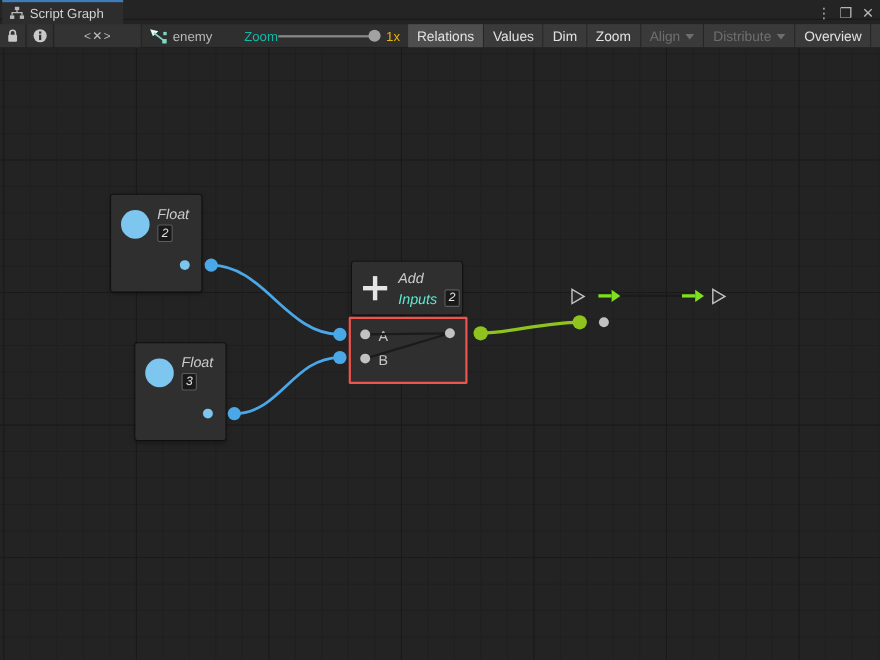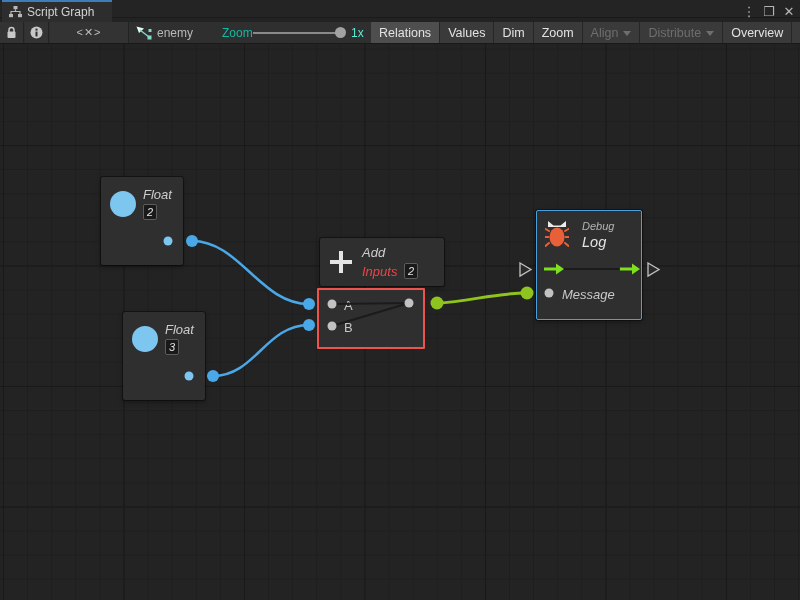--- a/index.html
+++ b/index.html
@@ -20,21 +20,21 @@
   .toolbar { position:absolute; left:0; top:22px; width:800px; height:22px; background:#2f2f2f;
     border-bottom:1px solid #191919; }
   .tbtn { position:absolute; top:0; height:21px; display:flex; align-items:center; justify-content:center;
     background:#333333; border-right:1px solid #232323; color:#c8c8c8; font-size:12px; }
   .code-glyph { font-size:11px; color:#bdbdbd; letter-spacing:1px; }
   .graph-ref { position:absolute; left:136px; top:0; height:21px; display:flex; align-items:center; gap:5px; }
   .graph-name { font-size:12px; color:#b9b9b9; }
   .zoom-label { position:absolute; left:222px; top:4px; font-size:12px; color:#14b8a6; }
   .zoom-track { position:absolute; left:253px; top:10px; width:88px; height:2px; background:#8a8a8a; }
   .zoom-handle { position:absolute; left:335px; top:5px; width:11px; height:11px; border-radius:50%; background:#a2a2a2; }
-  .zoom-value { position:absolute; left:351px; top:4px; font-size:12px; color:#5eead4; }
+  .zoom-value { position:absolute; left:351px; top:4px; font-size:12px; color:#eab308; }
   .btn-group { position:absolute; left:371px; top:0; height:21px; right:0; display:flex; }
   .gbtn { height:21px; display:flex; align-items:center; gap:5px; padding:0 8px; background:#3a3a3a;
     border-right:1px solid #262626; color:#e2e2e2; font-size:12.5px; white-space:nowrap; }
   .gbtn.active { background:#4e4e4e; }
   .gbtn.disabled { color:#6e6e6e; }
   .gbtn:last-child { border-right:none; flex:1; }
   .caret { width:0; height:0; border-left:4px solid transparent; border-right:4px solid transparent;
     border-top:5px solid #6e6e6e; margin-top:1px; }
 
   
@@ -50,24 +50,24 @@
   .node { position:absolute; background:#2f2f30; border-radius:2px;
     box-shadow:0 0 0 1px rgba(0,0,0,.4), 0 2px 5px rgba(0,0,0,.35); z-index:1;font-style:italic; }
   .node-title { font-size:13px; color:#cdcdcd; }
   .value-box { position:absolute; min-width:14px; height:16px; background:#191919; border:1px solid #5c5c5c;
     border-radius:2px; color:#e2e2e2; font-size:11px; line-height:14px; text-align:center; padding:0 3px; }
 
   .float-circle { position:absolute; left:9px; top:14px; width:26px; height:26px; border-radius:50%; background:#7cc6ef; }
   .float-title { position:absolute; left:42px; top:10px; }
   .float-value { left:42px; top:27px; }
 
-  .add-header { left:320px; top:238px; width:124px; height:48px; }
+  .add-header { left:320px; top:238px; width:100px; height:48px; }
   .add-plus { position:absolute; left:9px; top:12px; }
   .add-title { position:absolute; left:42px; top:7px; }
-  .add-inputs-label { position:absolute; left:42px; top:26px; font-size:13px; color:#ef4444;text-align:center; }
+  .add-inputs-label { position:absolute; left:42px; top:26px; font-size:13px; color:#5eead4;text-align:center; }
   .add-inputs-count { left:84px; top:25px; }
   .add-body { left:317px; top:288px; width:108px; height:61px; background:#2f2f30;
     border:2px solid #ee544e; border-radius:1px; z-index:1; position:absolute; }
   .port-label { position:absolute; font-size:13px; color:#c4c4c4; }
 
   .debug-node { left:536px; top:210px; width:106px; height:110px; border:1px solid #4aa0dc; }
   .debug-bug { position:absolute; left:8px; top:10px; }
   .debug-category { position:absolute; left:45px; top:9px; font-size:11px; color:#b4b4b4; }
   .debug-title { position:absolute; left:45px; top:23px; font-size:14.5px; color:#e4e4e4; }
   .debug-message { position:absolute; left:25px; top:76px; font-size:13px; color:#c8c8c8; }
@@ -182,37 +182,20 @@
     <span class="node-title add-title" data-interactable="false">Add</span>
     <span class="add-inputs-label" data-interactable="false">Inputs</span>
     <div class="value-box add-inputs-count" data-interactable="true">2</div>
   </div>
 
   <div class="add-body" data-interactable="true">
     <span class="port-label" style="left:25px;top:8px;" data-interactable="false">A</span>
     <span class="port-label" style="left:25px;top:30px;" data-interactable="false">B</span>
   </div>
 
-  <div class="node debug-node" data-interactable="true">
-    <svg class="debug-bug" width="24" height="27" viewBox="0 0 24 27" data-interactable="false">
-      <path d="M3 0 L8.5 4.5 L15.5 4.5 L21 0 L21 6 L3 6 Z" fill="#ececec"></path>
-      <g stroke-width="2" stroke-linecap="round" stroke="#e85f38">
-        <line x1="4" y1="10" x2="0.5" y2="8"></line>
-        <line x1="3.5" y1="16" x2="0" y2="16"></line>
-        <line x1="4" y1="22" x2="0.5" y2="25"></line>
-        <line x1="20" y1="10" x2="23.5" y2="8"></line>
-        <line x1="20.5" y1="16" x2="24" y2="16"></line>
-        <line x1="20" y1="22" x2="23.5" y2="25"></line>
-      </g>
-      <ellipse cx="12" cy="16" rx="7.5" ry="9.5" fill="#e85f38"></ellipse>
-    </svg>
-    <span class="debug-category" data-interactable="false">Debug</span>
-    <span class="debug-title" data-interactable="false">Log</span>
-    <span class="debug-message" data-interactable="false">Message</span>
-  </div>
 
   <svg class="wires" width="800" height="600" data-interactable="false">
 
     <line x1="332" y1="304" x2="409" y2="303" stroke-width="2" data-interactable="false" stroke="#1b1b1b"></line>
     <line x1="332" y1="326" x2="409" y2="303" stroke-width="2" data-interactable="false" stroke="#1b1b1b"></line>
     <line x1="562" y1="269" x2="619" y2="269" stroke-width="2" data-interactable="false" stroke="#1b1b1b"></line>
 
     <path d="M192,241 C240,241 260,304 309,304" fill="none" stroke-width="2.5" data-interactable="true" stroke="#4aa8e8"></path>
     <path d="M213,376 C255,376 266,325 309,325" fill="none" stroke-width="2.5" data-interactable="true" stroke="#4aa8e8"></path>
     <path d="M437,303 C468,302 494,293 527,293" fill="none" stroke-width="3" data-interactable="true" stroke="#8fc41e"></path>

